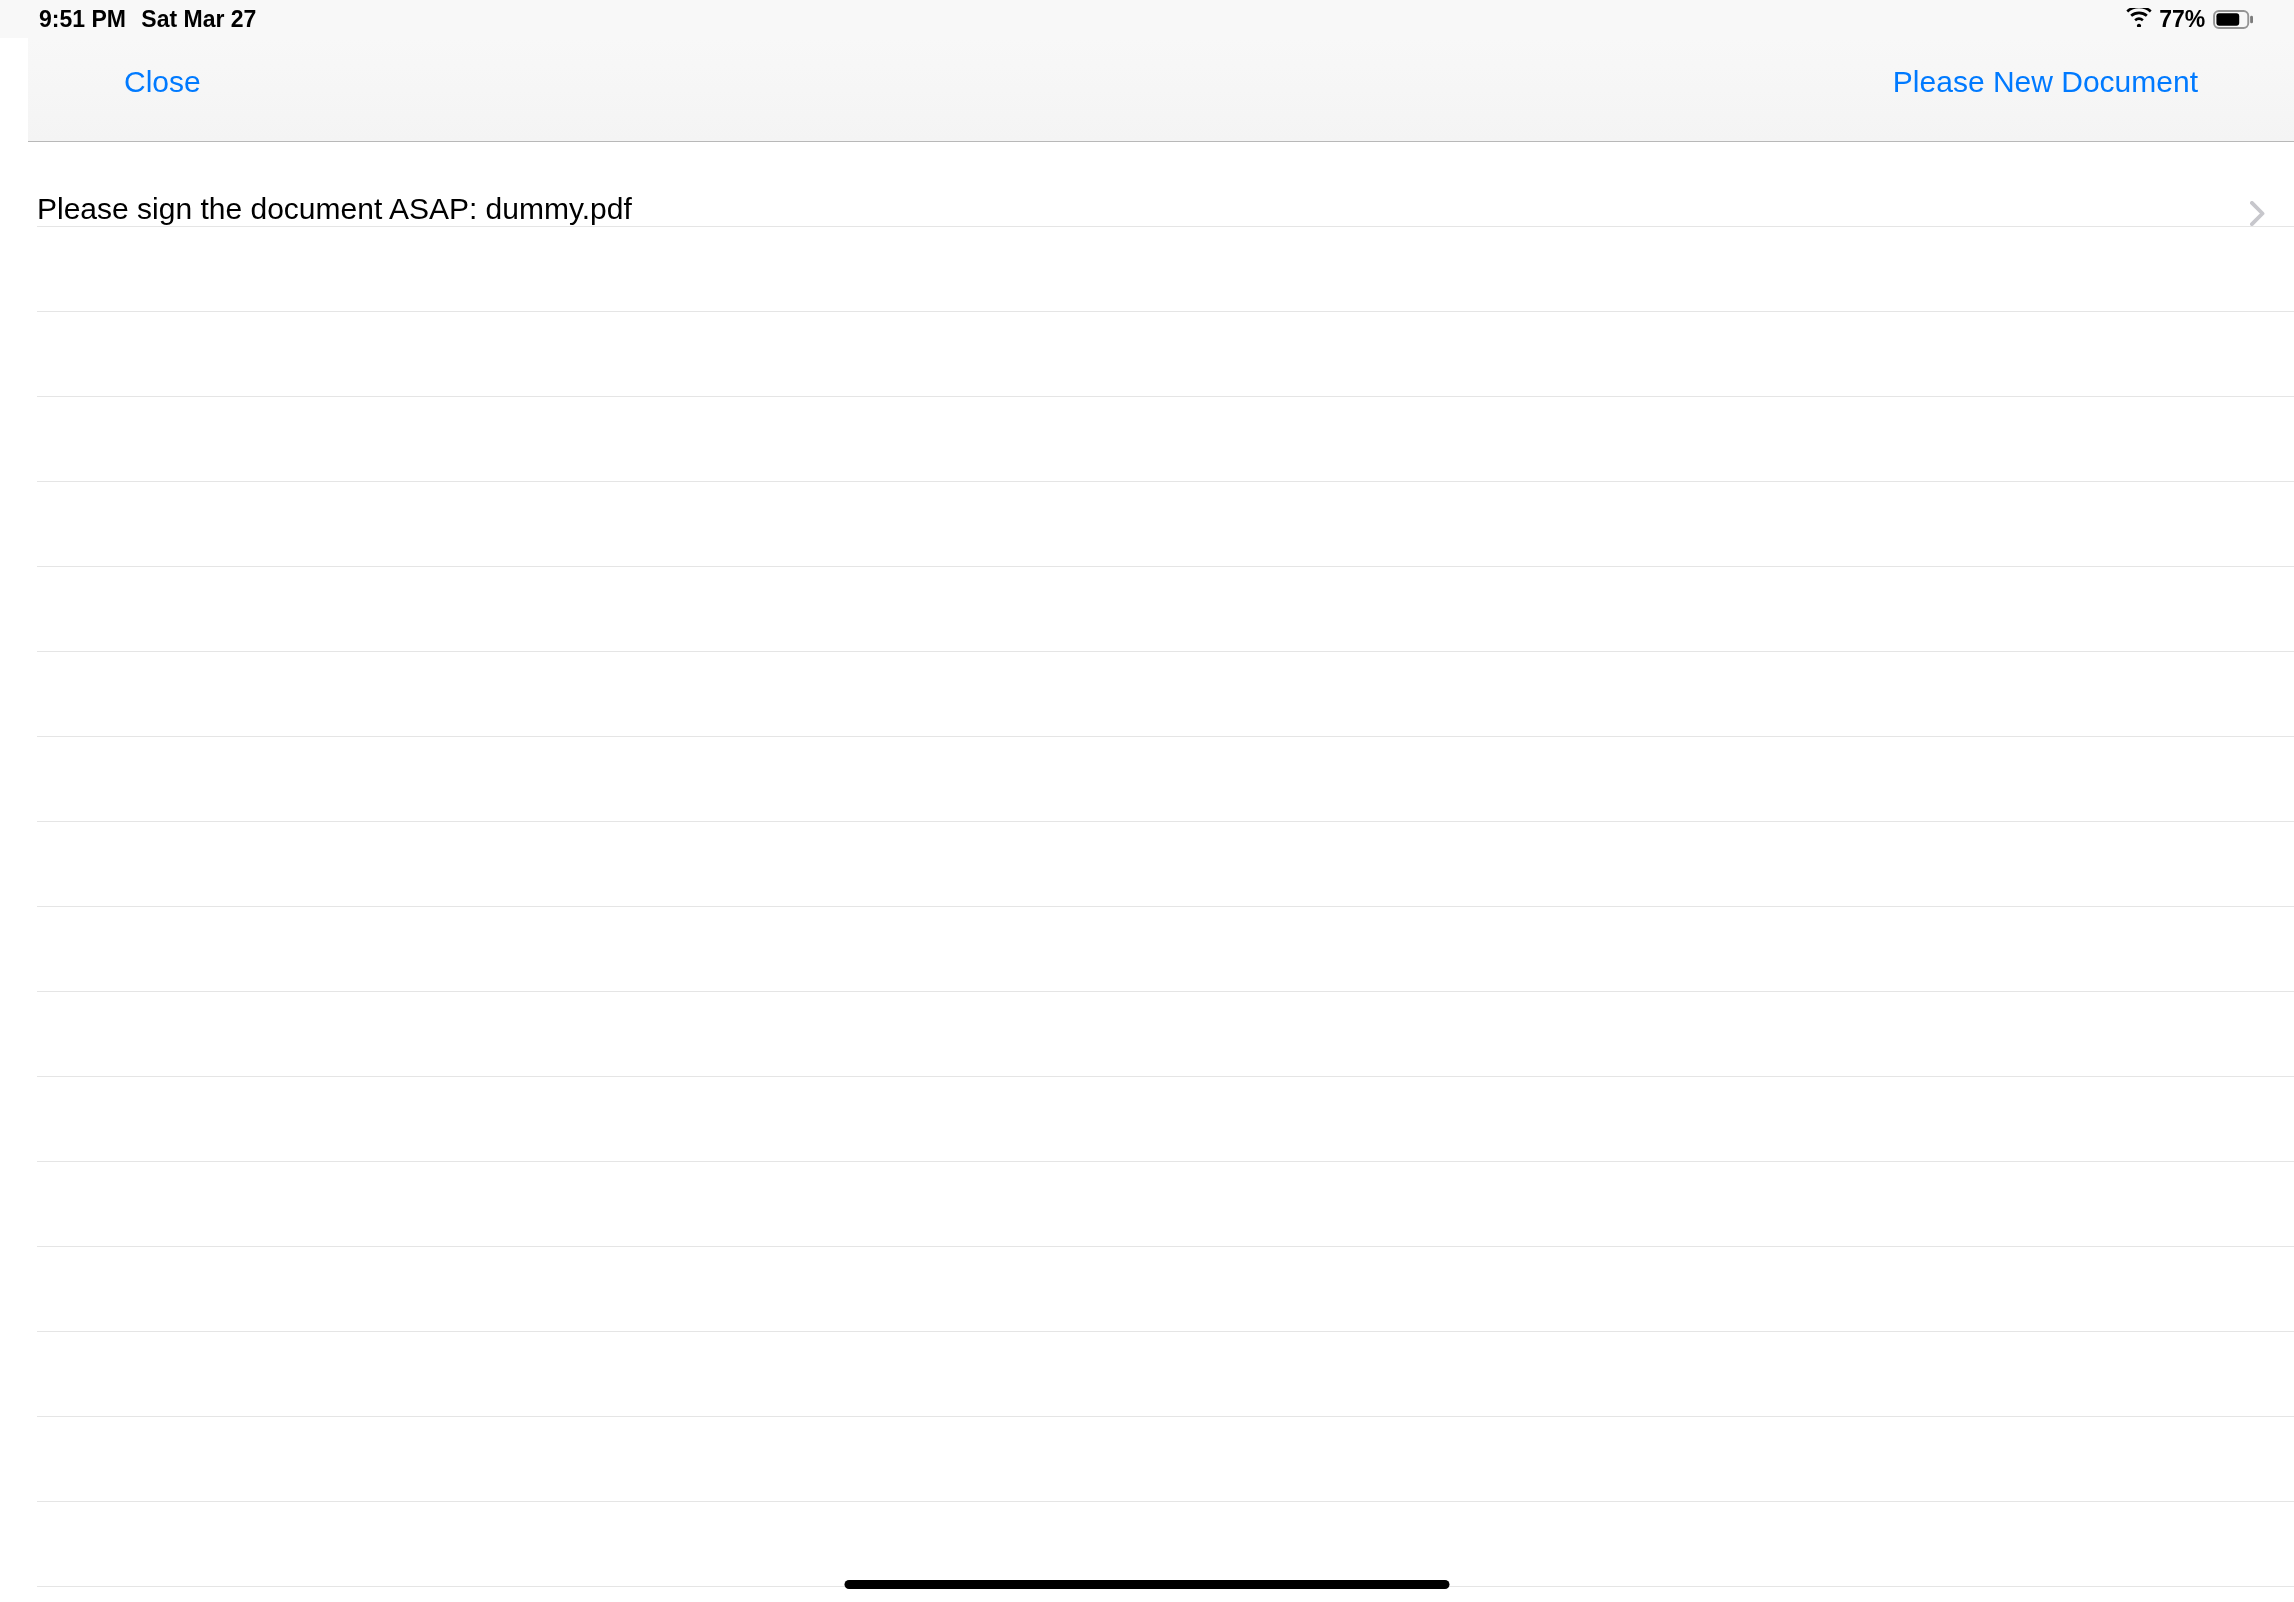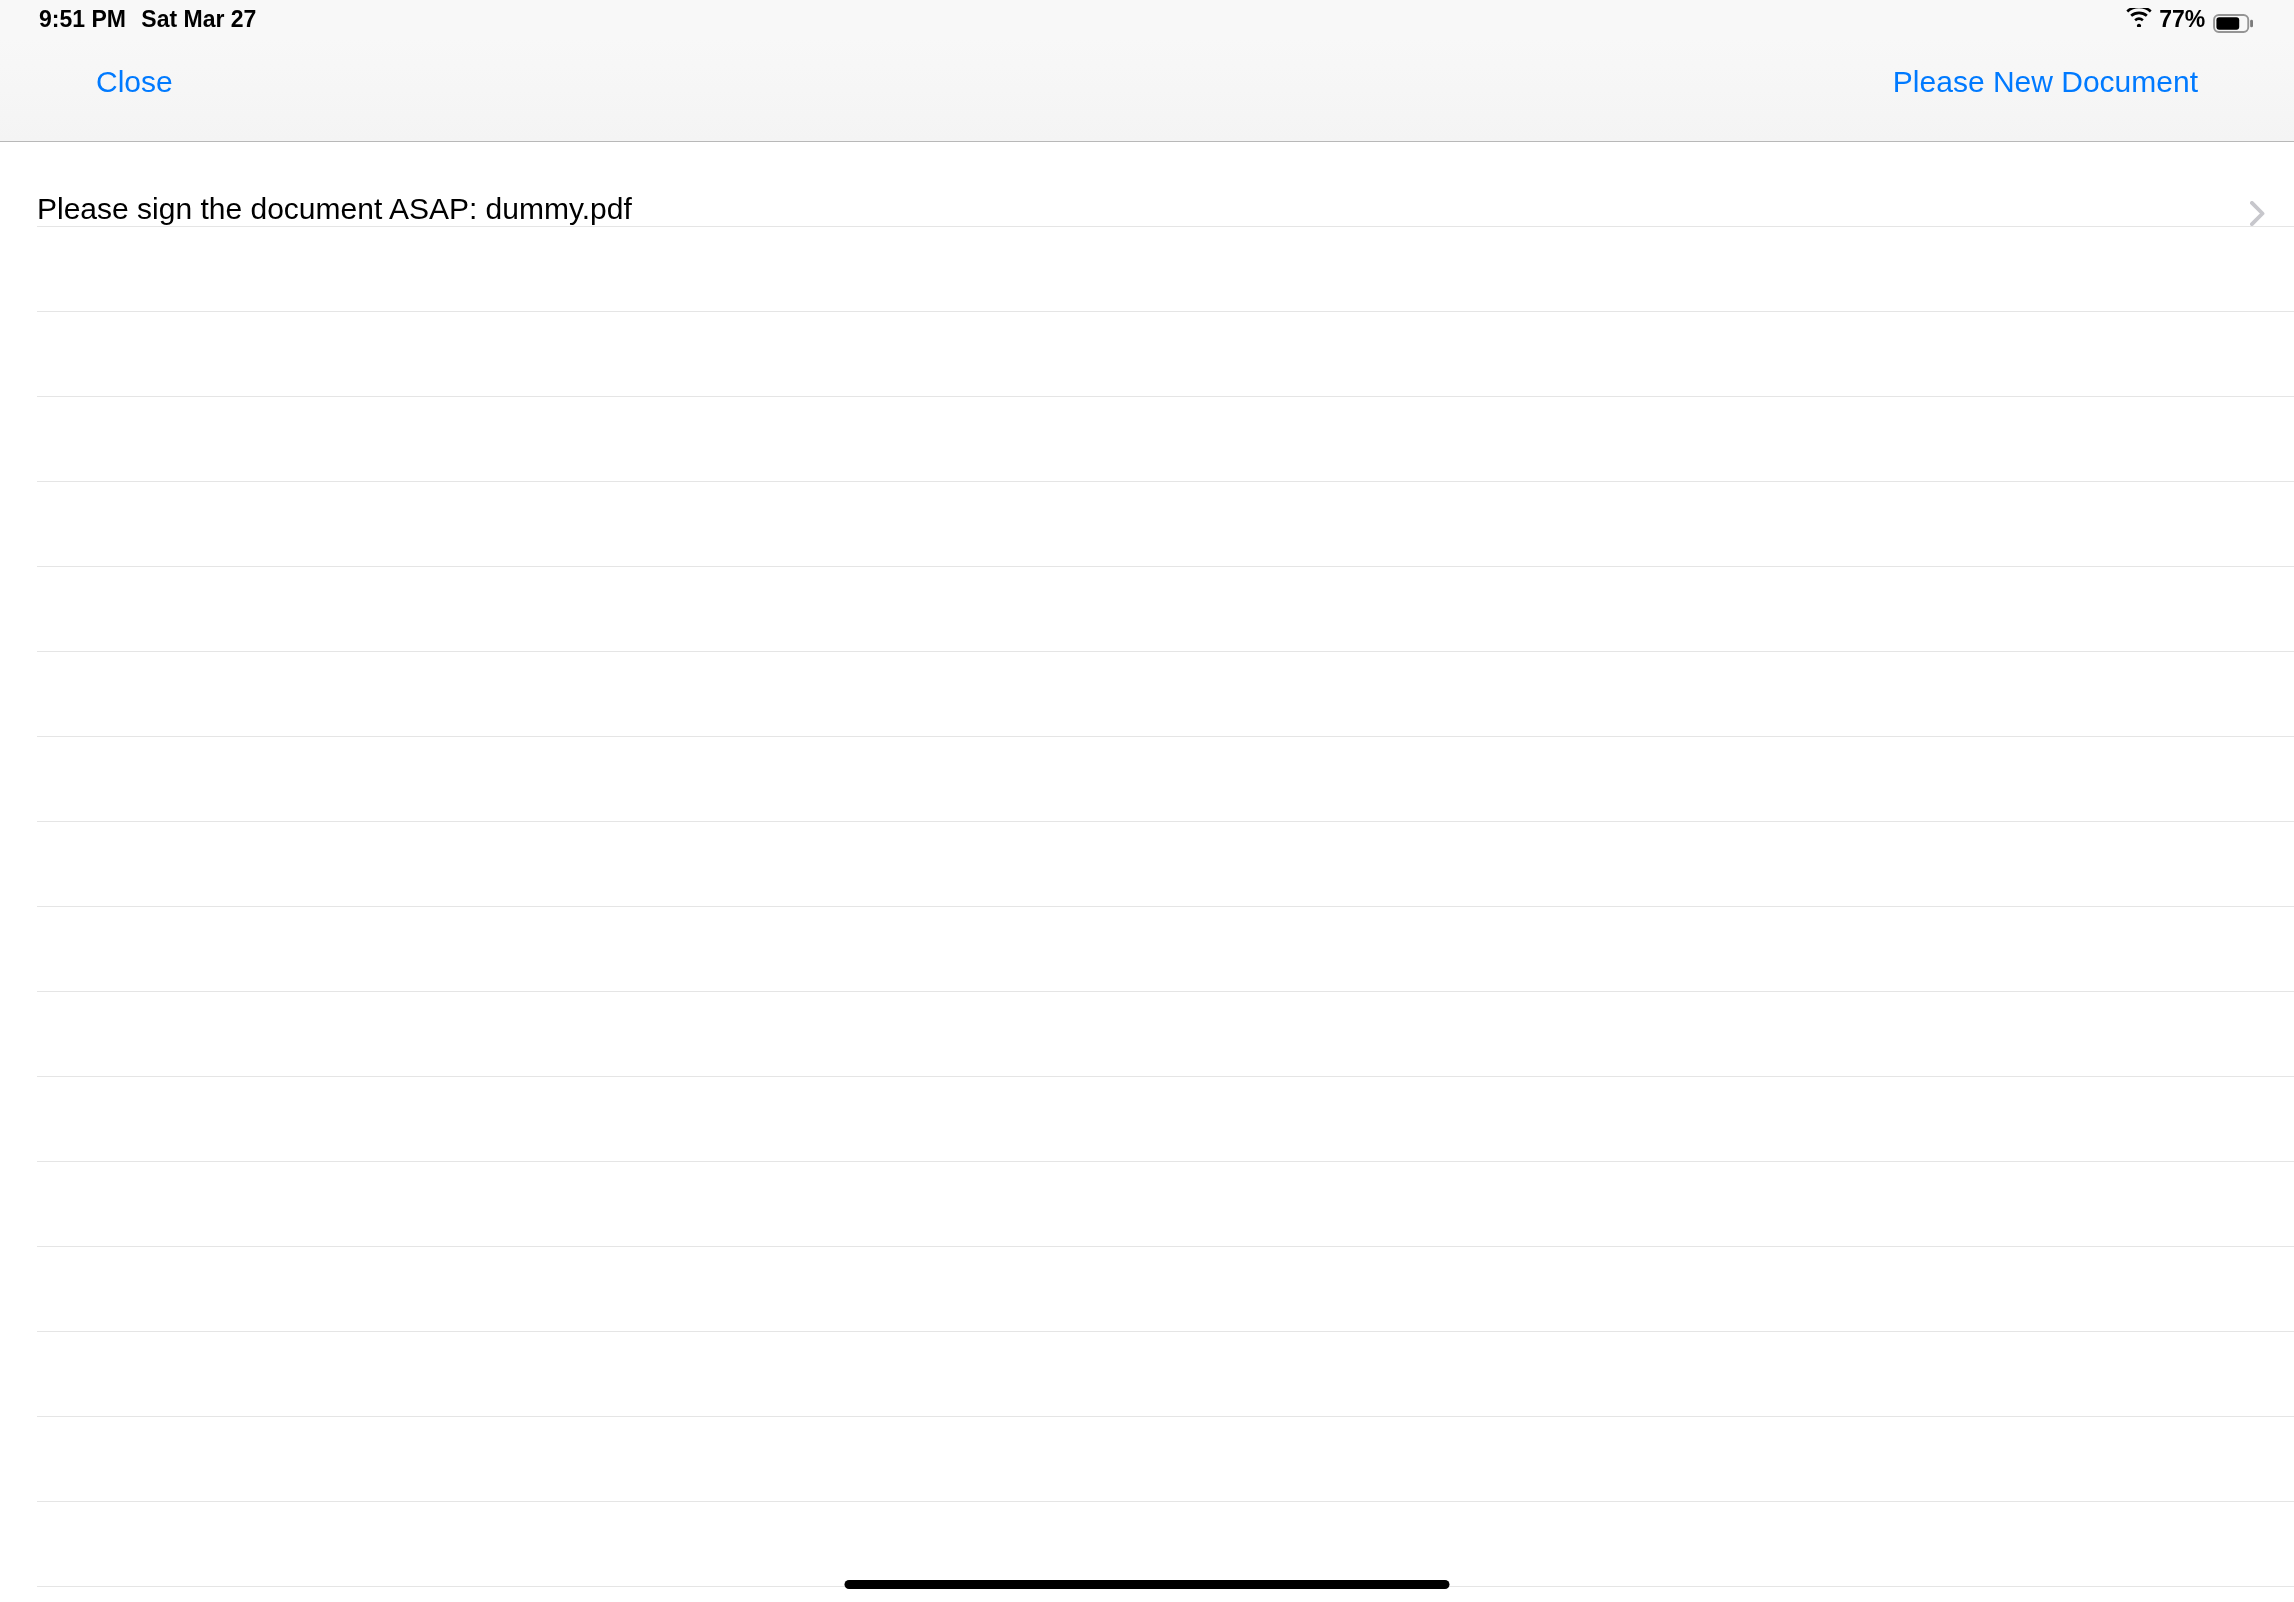--- a/index.html
+++ b/index.html
@@ -26,38 +26,39 @@
       background: #f8f8f8;
       color: #000;
     }
     .status-left {
       display: flex;
       align-items: center;
       gap: 15.4px;
     }
     .status-right {
       display: flex;
-      align-items: flex-end;
+      align-items: center;
       gap: 7.7px;
     }
     .wifi-icon {
       display: inline-block;
     }
     .battery-icon {
       display: inline-flex;
       align-items: center;
     }
     .nav-bar {
       height: 104px;
       display: flex;
       justify-content: space-between;
       align-items: center;
       padding: 0 96px 15px 96px;
       background: linear-gradient(to bottom, #f8f8f8, #f4f4f4);
       border-bottom: 1px solid #b8b8b8;
+      margin-left: 28px;
     }
     .nav-button {
       font-size: 30px;
       color: #007aff;
       background: none;
       border: none;
       cursor: pointer;
       font-family: inherit;
       font-weight: 400;
     }

